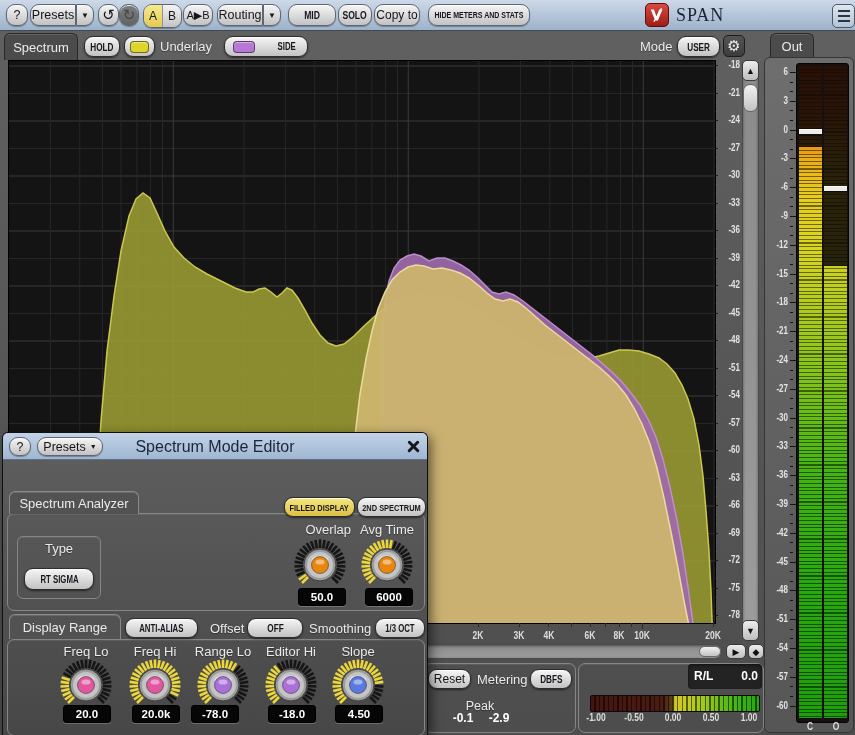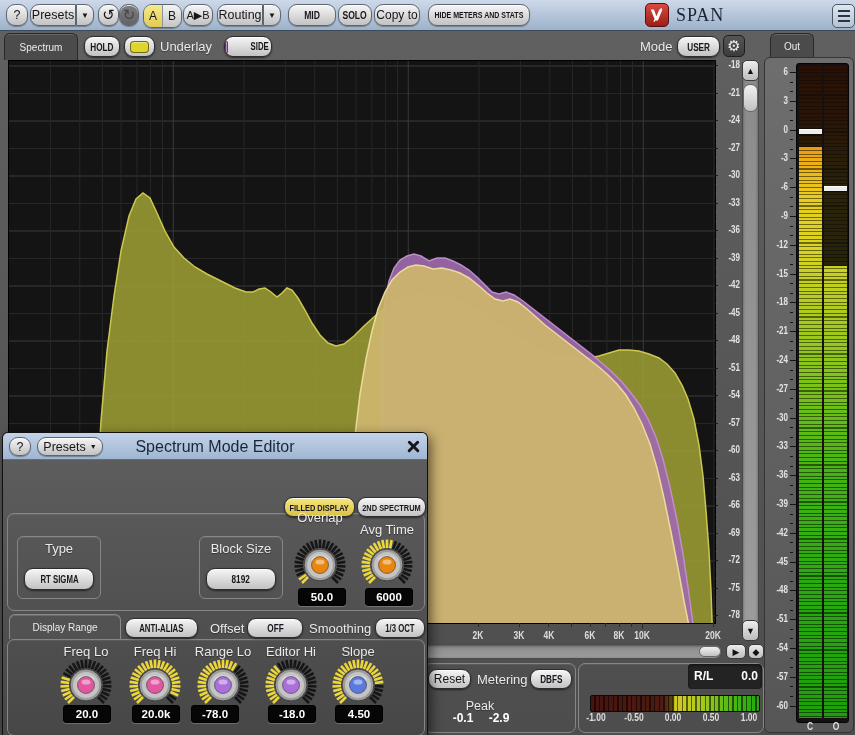--- a/index.html
+++ b/index.html
@@ -18,21 +18,21 @@
   .btn.yellow{background:linear-gradient(#f6e77e,#dcc045);}
   .seg{position:absolute;display:flex;border:1px solid #5c6674;border-radius:9px;overflow:hidden;
        box-shadow:inset 0 1px 0 rgba(255,255,255,.8),0 1px 1px rgba(0,0,0,.3);}
   .seg>div{width:18px;display:flex;align-items:center;justify-content:center;font-size:12px;color:#191919;
        background:linear-gradient(#f4f4f4,#c4c4c4);}
   .seg>div.on{background:linear-gradient(#f7ea8b,#e4ca52);}
   .seg>div+div{border-left:1px solid #8a94a2;}
   .cn{display:inline-block;transform:scaleX(.78);white-space:nowrap;font-weight:bold;}
   .tab{position:absolute;background:#4b4b4b;border:1px solid #292929;border-bottom:none;
        border-radius:6px 6px 0 0;color:#eaeaea;display:flex;align-items:center;justify-content:center;
-       font-size:10px;box-shadow:inset 0 1px 0 rgba(255,255,255,.14);box-sizing:border-box;}
+       font-size:13px;box-shadow:inset 0 1px 0 rgba(255,255,255,.14);box-sizing:border-box;}
   .lbl{position:absolute;color:#eaeaea;font-size:13px;text-shadow:0 1px 1px rgba(0,0,0,.4);}
   .gbox{position:absolute;border:1px solid #868686;border-radius:7px;box-sizing:border-box;
         box-shadow:inset 0 1px 0 rgba(255,255,255,.08);}
   .vbox{position:absolute;background:#060606;border:1px solid #000;border-radius:3px;color:#fff;
         display:flex;align-items:center;justify-content:center;font-size:11.5px;font-weight:bold;
         box-shadow:0 1px 0 rgba(255,255,255,.2);}
   .swatch{border-radius:4px;border:1px solid rgba(0,0,0,.5);box-shadow:inset 0 1px 1px rgba(255,255,255,.45);}
   .sc-num{position:absolute;font-size:10px;color:#e3e3e3;font-weight:bold;text-align:right;
           transform:scaleX(.8);transform-origin:right center;}
   .fq{position:absolute;font-size:10px;color:#dedede;font-weight:bold;text-align:center;transform:scaleX(.85);}
@@ -122,21 +122,21 @@
   </div>
 
   <div class="tab" style="left:4px;top:33px;width:74px;height:27px">Spectrum</div>
   <div class="btn dark-chrome" style="left:84px;top:36px;width:36px;height:21px">
       <span class="cn" style="font-size:10.5px">HOLD</span>
     </div>
   <div class="btn dark-chrome" style="left:124px;top:36px;width:31px;height:21px">
     <span class="swatch" style="width:17px;height:10px;background:#ddd52a"></span>
   </div>
   <div class="lbl" style="left:160px;top:39px">Underlay</div>
-  <div class="btn dark-chrome" style="left:224px;top:36px;width:48px;height:21px;gap:20px">
+  <div class="btn dark-chrome" style="left:224px;top:36px;width:84px;height:21px;gap:20px">
     <span class="swatch" style="width:20px;height:10px;background:#b678d2"></span>
     <span class="cn" style="font-size:10px">SIDE</span>
   </div>
   <div class="lbl" style="left:640px;top:39px">Mode</div>
   <div class="btn dark-chrome" style="left:677px;top:36px;width:43px;height:21px">
       <span class="cn" style="font-size:10.5px">USER</span>
     </div>
   <div class="abs" style="left:723px;top:35px;width:22px;height:22px;background:linear-gradient(#555,#3c3c3c);border:1px solid #1d1d1d;border-radius:5px;display:flex;align-items:center;justify-content:center;color:#ececec;font-size:15px">
       <span>⚙</span>
     </div>
@@ -475,40 +475,35 @@
       </div>
       <div class="dlg-title-text">Spectrum Mode Editor</div>
       <div class="closex" style="left:400px;top:3px">
         <span style="transform:rotate(45deg)"></span>
         <span style="transform:rotate(-45deg)"></span>
       </div>
     </div>
 
 
     <div class="gbox" style="left:4px;top:80px;width:418px;height:98px"></div>
+    <div class="tab" style="left:6px;top:58px;width:130px;height:23px;background:#525252;border-color:#8a8a8a">Spectrum Analyzer</div>
     <div class="btn dark-chrome yellow" style="left:281px;top:64px;width:71px;height:20px">
         <span class="cn" style="font-size:9.5px">FILLED DISPLAY</span>
       </div>
     <div class="btn dark-chrome" style="left:354px;top:64px;width:69px;height:20px">
         <span class="cn" style="font-size:9.5px">2ND SPECTRUM</span>
       </div>
 
-    <div class="lbl" style="left:286px;top:77px;width:62px;text-align:center">Overlap</div>
+    <div class="lbl" style="left:286px;top:89px;width:62px;text-align:right">Overlap</div>
     <div class="lbl" style="left:353px;top:89px;width:62px;text-align:center">Avg Time</div>
 
     <div class="gbox" style="left:14px;top:103px;width:84px;height:63px;border-radius:6px">
       <div class="lbl" style="left:0;top:4px;width:100%;text-align:center;position:absolute">Type</div>
       <div class="btn dark-chrome" style="left:6px;top:31px;width:70px;height:22px;position:absolute">
           <span class="cn" style="font-size:10px">RT SIGMA</span>
-        </div>
-    </div>
-    <div class="gbox" style="left:196px;top:103px;width:84px;height:63px;border-radius:6px">
-      <div class="lbl" style="left:0;top:4px;width:100%;text-align:center;position:absolute">Block Size</div>
-      <div class="btn dark-chrome" style="left:6px;top:31px;width:70px;height:22px;position:absolute">
-          <span class="cn" style="font-size:10.5px">8192</span>
         </div>
     </div>
 
     <div class="knob" style="left:288px;top:106px"><svg width="58" height="50" viewBox="-29 -26 58 50">
           <line x1="-12.0" y1="12.0" x2="-18.0" y2="18.0" stroke="#ecd73a" stroke-width="2.6"></line>
           <line x1="-14.0" y1="9.7" x2="-21.0" y2="14.5" stroke="#ecd73a" stroke-width="2.6"></line>
           <line x1="-15.5" y1="7.0" x2="-23.3" y2="10.5" stroke="#161616" stroke-width="2.6"></line>
           <line x1="-16.5" y1="4.1" x2="-24.8" y2="6.1" stroke="#161616" stroke-width="2.6"></line>
           <line x1="-17.0" y1="1.0" x2="-25.5" y2="1.5" stroke="#161616" stroke-width="2.6"></line>
           <line x1="-16.9" y1="-2.0" x2="-25.3" y2="-3.1" stroke="#161616" stroke-width="2.6"></line>

